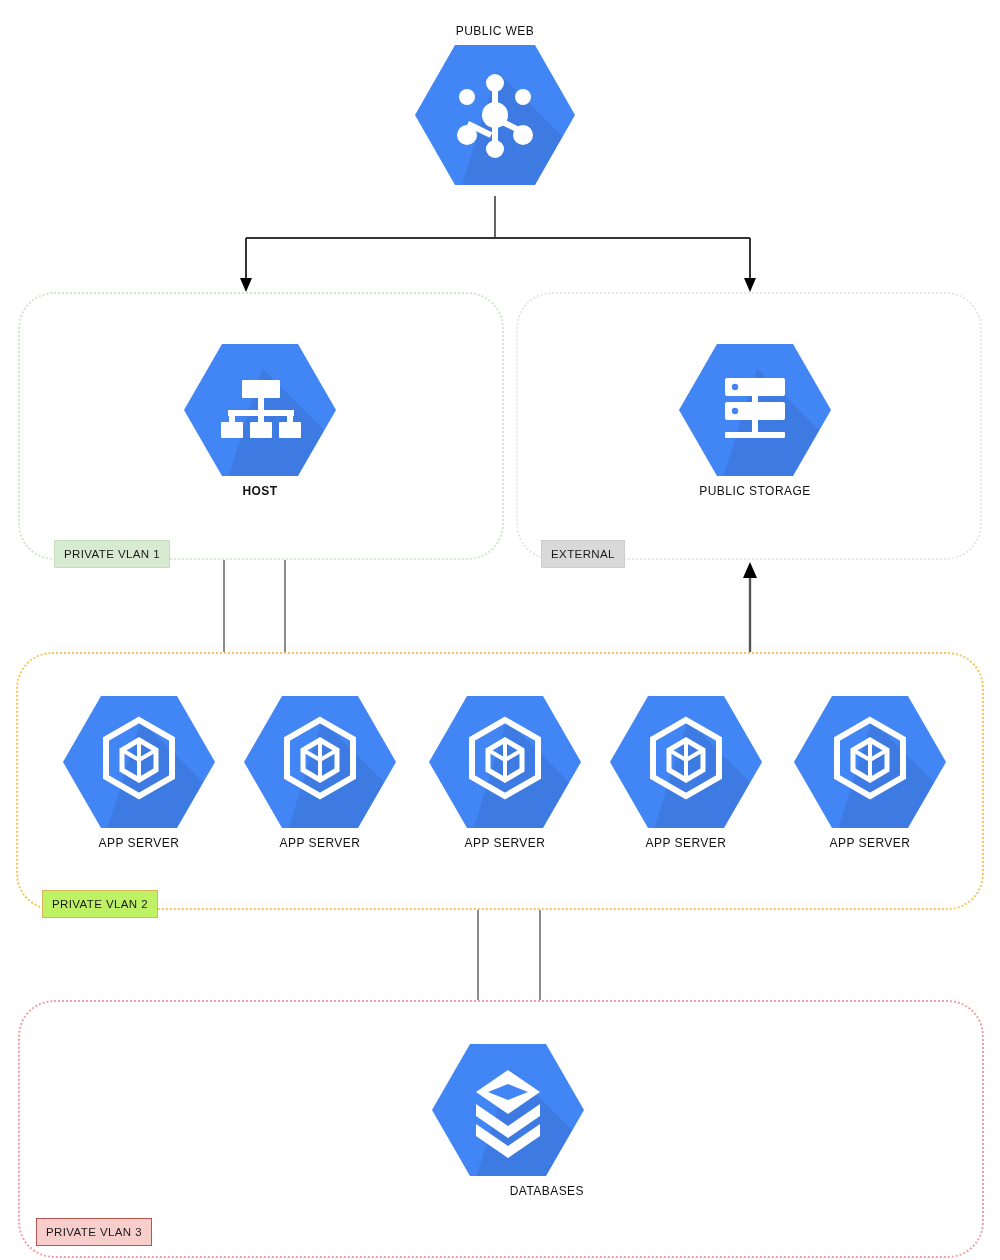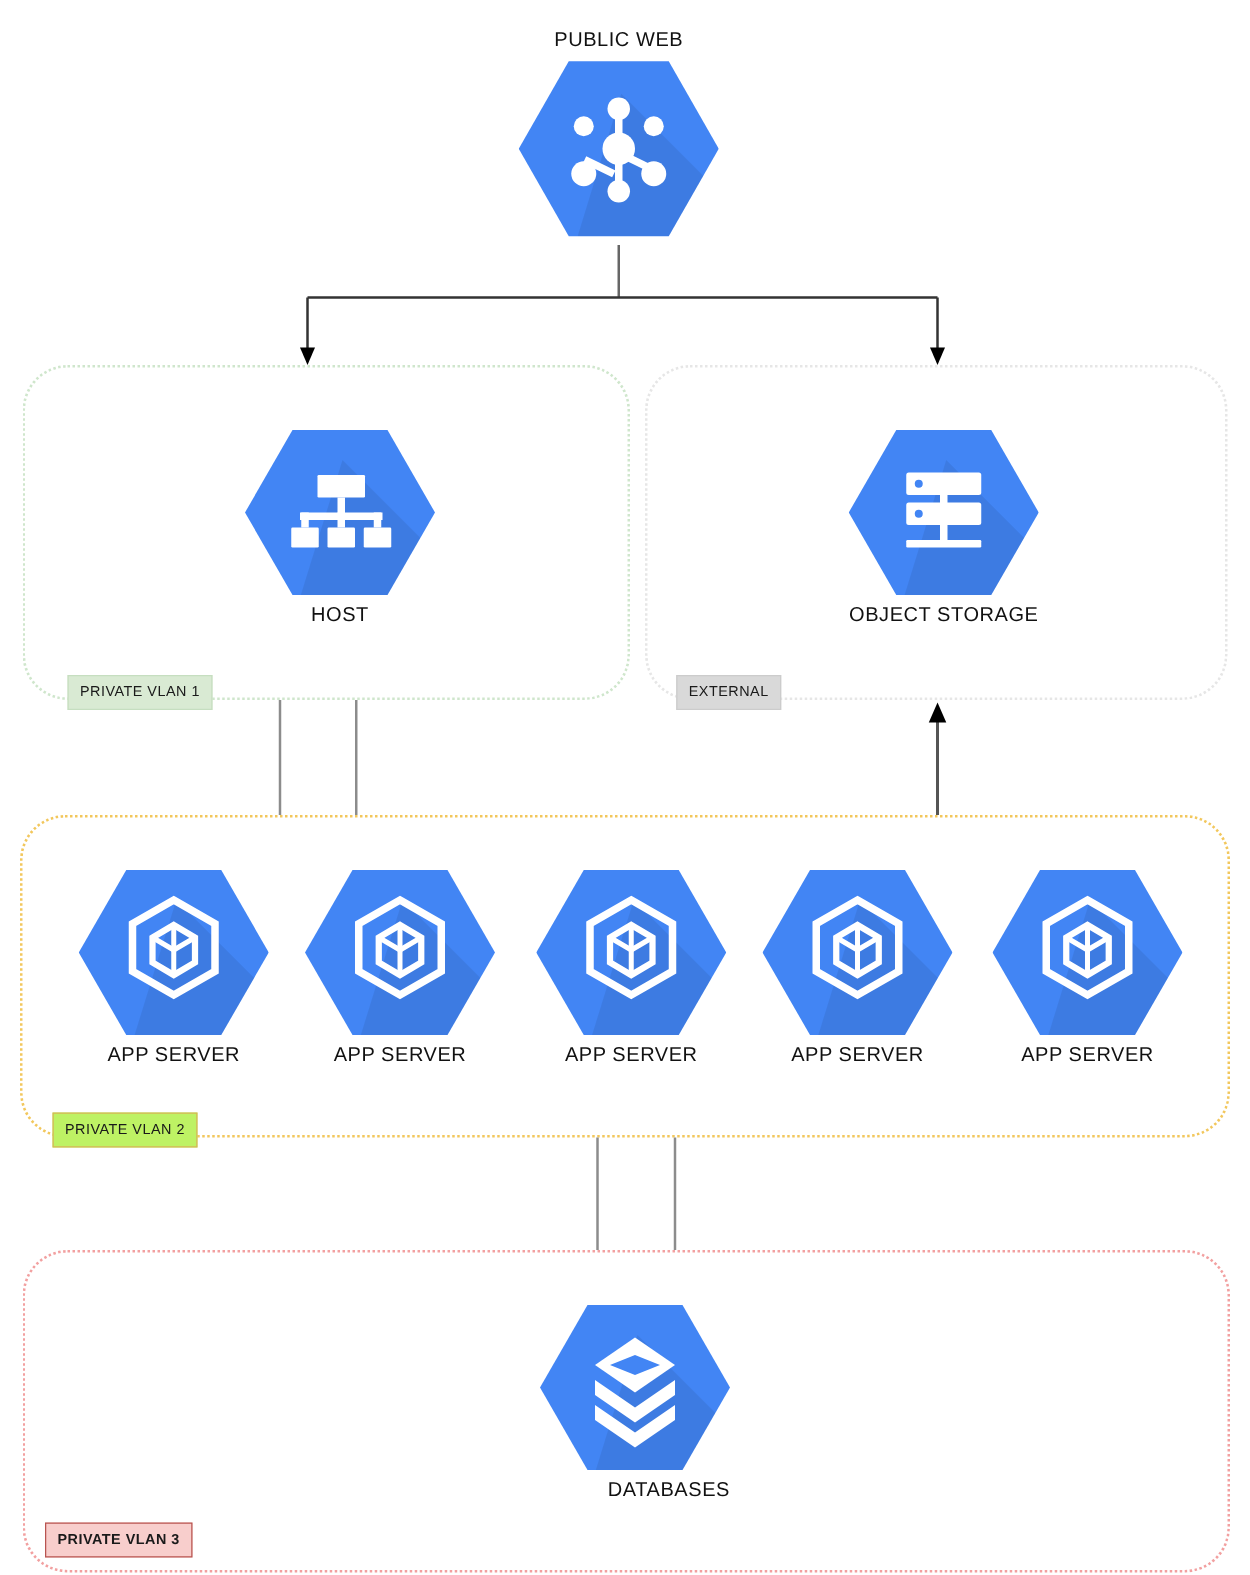--- a/index.html
+++ b/index.html
@@ -42,32 +42,32 @@
     padding: 13px 9px;
     font-size: 11.5px;
     letter-spacing: 0.4px;
     color: #1a1a1a;
     white-space: nowrap;
     z-index: 6;
   }
   .badge-vlan1 { background: #d9ead3; border: 1px solid #c6dec0; }
   .badge-external { background: #d9d9d9; border: 1px solid #cccccc; }
   .badge-vlan2 { background: #bef264; border: 1px solid #d6b656; }
-  .badge-vlan3 { background: #f8cecc; border: 1px solid #b85450; font-weight: bold; }
+  .badge-vlan3 { background: #f8cecc; border: 1px solid #b85450; }
 
   
   .node {
     position: absolute;
     display: flex;
     flex-direction: column;
     align-items: center;
     z-index: 4;
   }
   .node-label {
-    font-size: 16px;
+    font-size: 12px;
     letter-spacing: 0.45px;
     color: #111111;
     white-space: nowrap;
     text-align: center;
   }
   .node-label.above { margin-bottom: 3px; }
   .node-label.below { margin-top: 4px; }
   .hex-wrap { position: relative; line-height: 0; }
 
   
@@ -155,21 +155,21 @@
           <circle cx="108" cy="94" r="10"></circle>
           <rect x="77" y="44" width="6" height="24"></rect>
           <rect x="77" y="82" width="6" height="22"></rect>
           <rect x="54" y="80" width="26" height="6" transform="rotate(26 54 80)"></rect>
           <rect x="80" y="74" width="26" height="6" transform="rotate(26 80 74)"></rect>
         </g>
       </svg>
     </div>
   </div>
 
-  <div class="node" style="left:196px; top:340px; width:152px;">
+  <div class="node" style="left:184px; top:340px; width:152px;font-weight:bold;">
     <div class="hex-wrap">
       <svg width="152" height="140" viewBox="0 0 152 140">
         <defs>
           <clipPath id="hexclip1">
               <polygon points="38,4 114,4 152,70 114,136 38,136 0,70"></polygon>
             </clipPath>
         </defs>
         <polygon points="38,4 114,4 152,70 114,136 38,136 0,70" fill="#4285F4"></polygon>
         <g clip-path="url(#hexclip1)">
           <polygon points="78,28 190,140 190,190 28,190" fill="#000000" opacity="0.07"></polygon>
@@ -206,21 +206,21 @@
           <rect x="46" y="38" width="60" height="18" rx="2"></rect>
           <rect x="46" y="62" width="60" height="18" rx="2"></rect>
           <rect x="46" y="92" width="60" height="6" rx="1"></rect>
           <rect x="73" y="56" width="6" height="8"></rect>
           <rect x="73" y="80" width="6" height="14"></rect>
           <circle cx="56" cy="47" r="3.2" fill="#4285F4"></circle>
           <circle cx="56" cy="71" r="3.2" fill="#4285F4"></circle>
         </g>
       </svg>
     </div>
-    <div class="node-label below">OBJECT STORAGE</div>
+    <div class="node-label below">PUBLIC STORAGE</div>
   </div>
 
   <div class="node" style="left:63px; top:692px; width:152px;">
     <div class="hex-wrap">
       <svg width="152" height="140" viewBox="0 0 152 140">
         <defs>
             <clipPath id="hexclipA1">
               <polygon points="38,4 114,4 152,70 114,136 38,136 0,70"></polygon>
             </clipPath>
           </defs>

